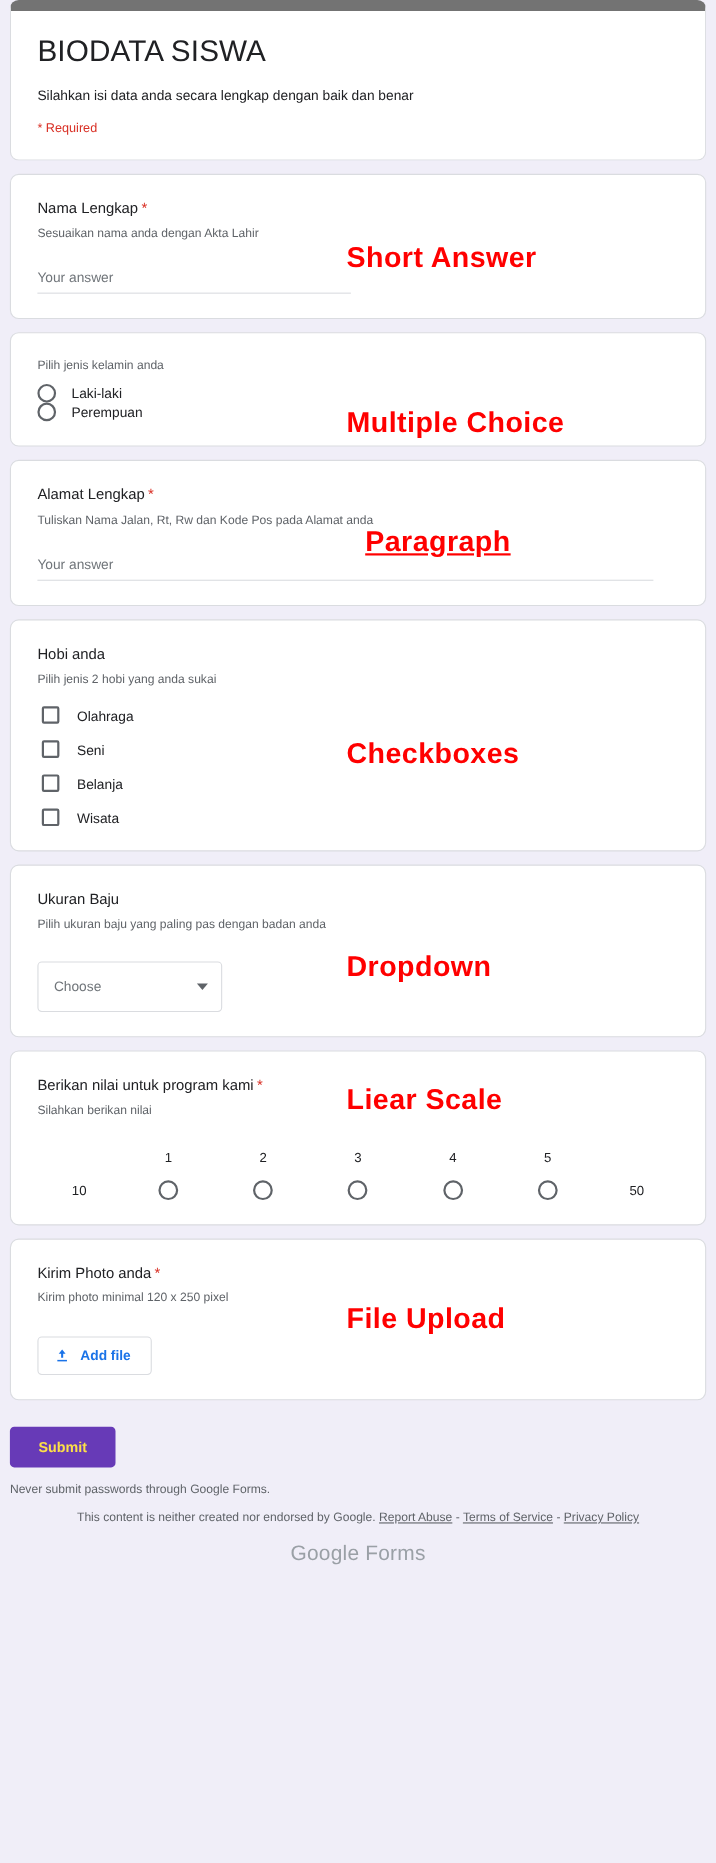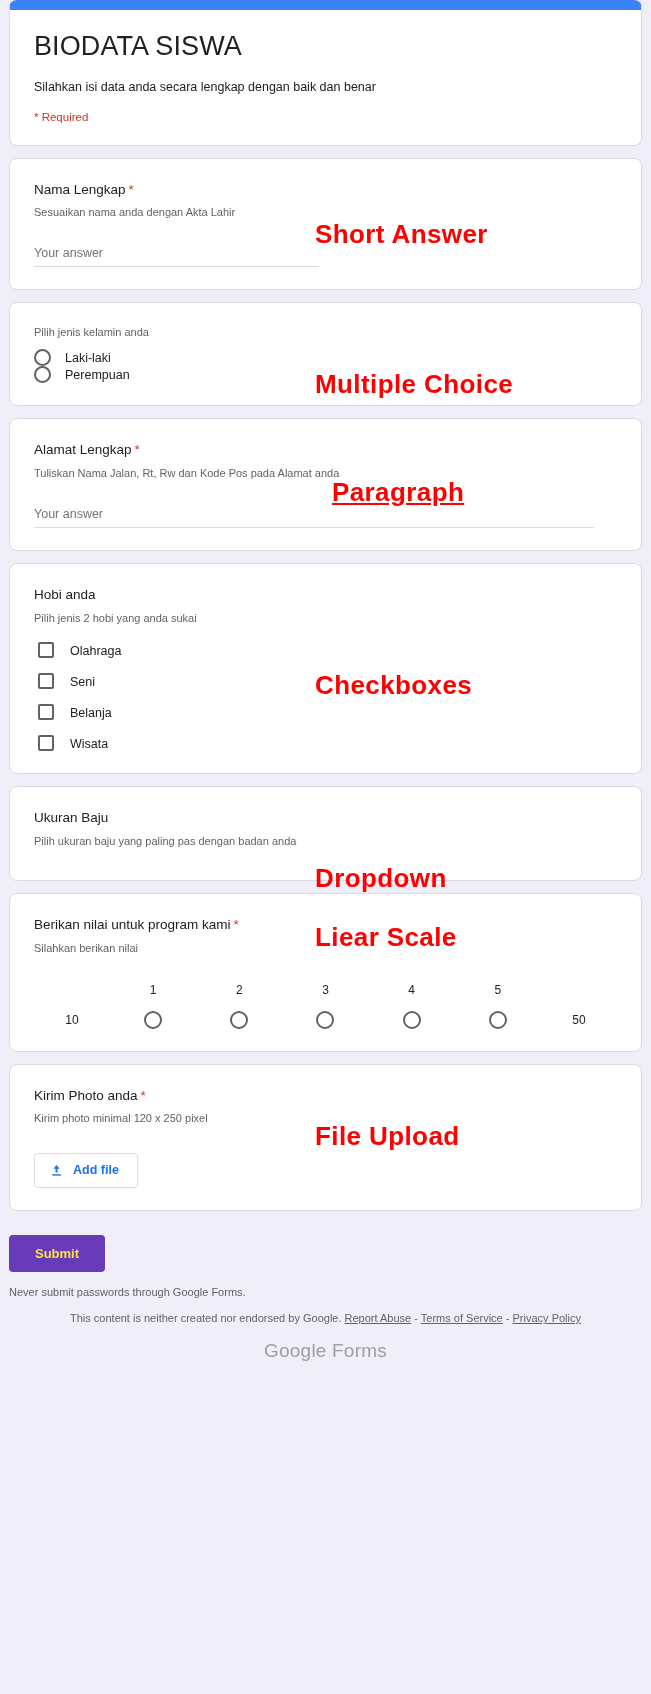--- a/index.html
+++ b/index.html
@@ -23,21 +23,21 @@
   .card {
     background: #ffffff;
     border: 1px solid #dadce0;
     border-radius: 8px;
     margin: 0 9px 12px 9px;
     padding: 22px 24px 22px 24px;
     position: relative;
   }
 
   .header-card {
-    border-top: 10px solid #3b82f6;
+    border-top: 10px solid #737373;
     border-radius: 8px;
     padding: 20px 24px 22px 24px;
     margin-bottom: 12px;
   }
 
   .form-title {
     font-size: 27px;
     font-weight: 400;
     color: #202124;
     letter-spacing: 0.1px;
@@ -317,20 +317,24 @@
 
     <div class="annotation" style="top:108px; left:305px;">Checkboxes</div>
   </div>
 
   <div class="card">
     <div class="q-title">
       <span>Ukuran Baju</span><span class="asterisk"></span>
     </div>
     <div class="q-desc">Pilih ukuran baju yang paling pas dengan badan anda</div>
 
+    <div class="dropdown">
+      <span class="dropdown-value">Choose</span>
+      <span class="chev"></span>
+    </div>
 
     <div class="annotation" style="top:78px; left:305px;">Dropdown</div>
   </div>
 
   <div class="card">
     <div class="q-title">
       <span>Berikan nilai untuk program kami</span><span class="asterisk">*</span>
     </div>
     <div class="q-desc">Silahkan berikan nilai</div>
 

